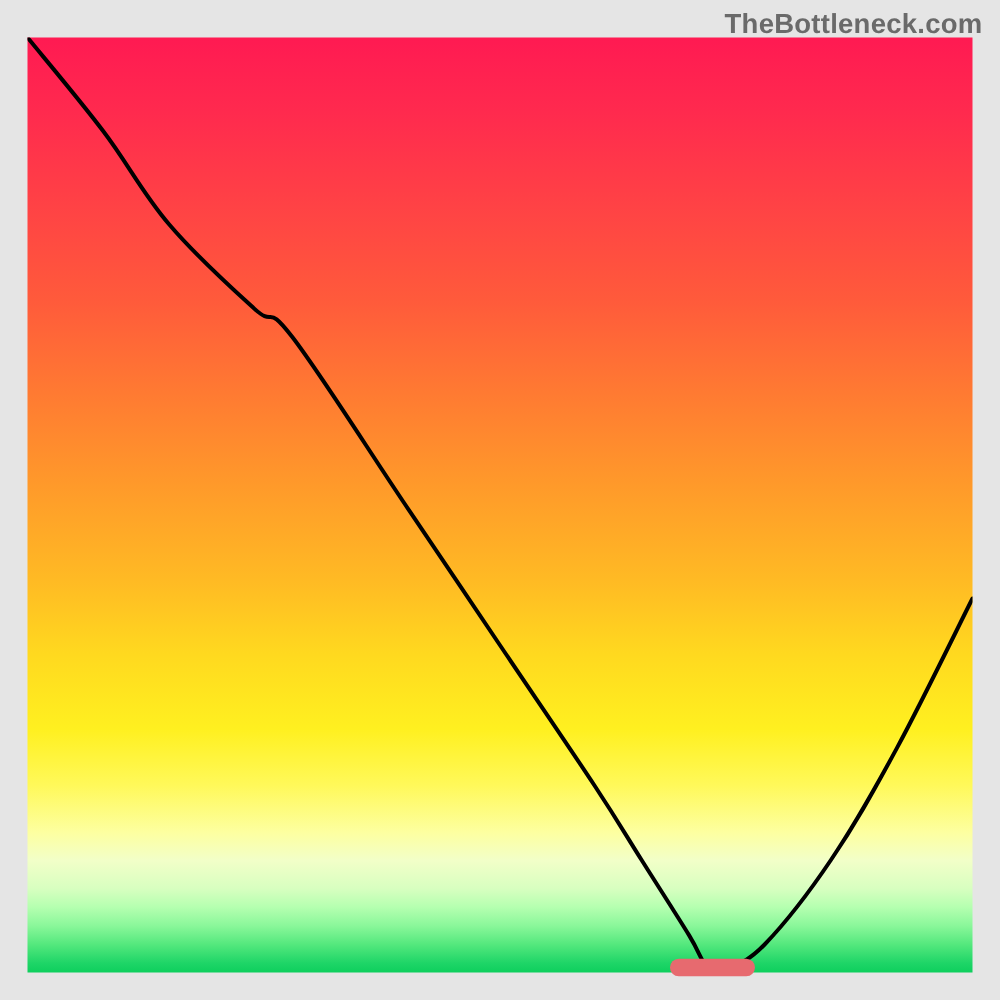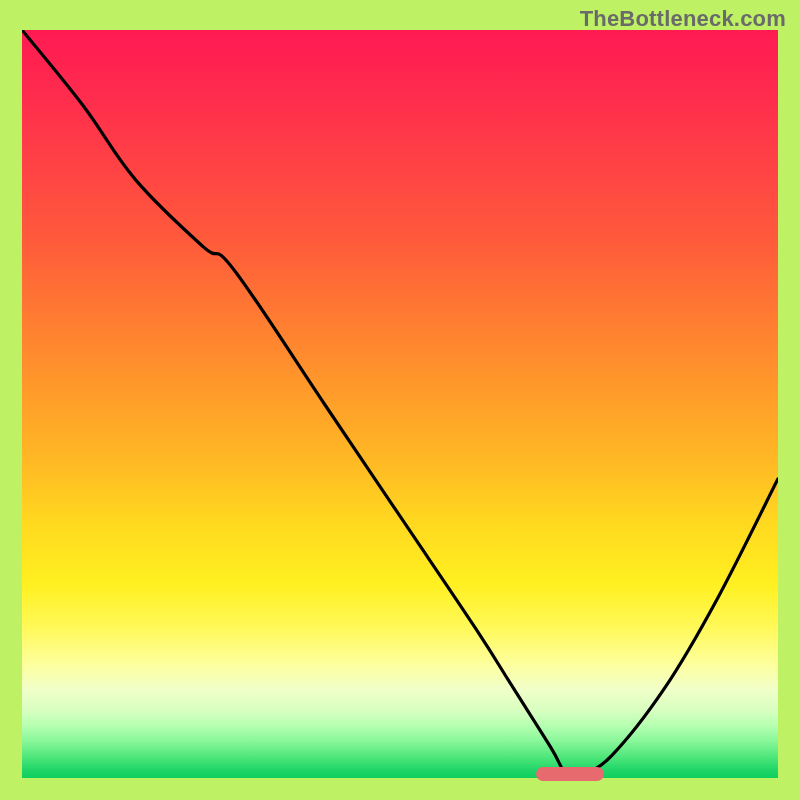--- a/index.html
+++ b/index.html
@@ -8,21 +8,21 @@
     width: 800px;
     height: 800px;
     background: #000;
     overflow: hidden;
     font-family: Arial, Helvetica, sans-serif;
   }
   .frame {
     position: relative;
     width: 800px;
     height: 800px;
-    background: #bef264;
+    background: #e5e5e5;
   }
   .watermark {
     position: absolute;
     top: 6px;
     right: 14px;
     font-size: 22px;
     font-weight: 600;
     color: #6a6a6a;
     letter-spacing: 0.2px;
     z-index: 10;

